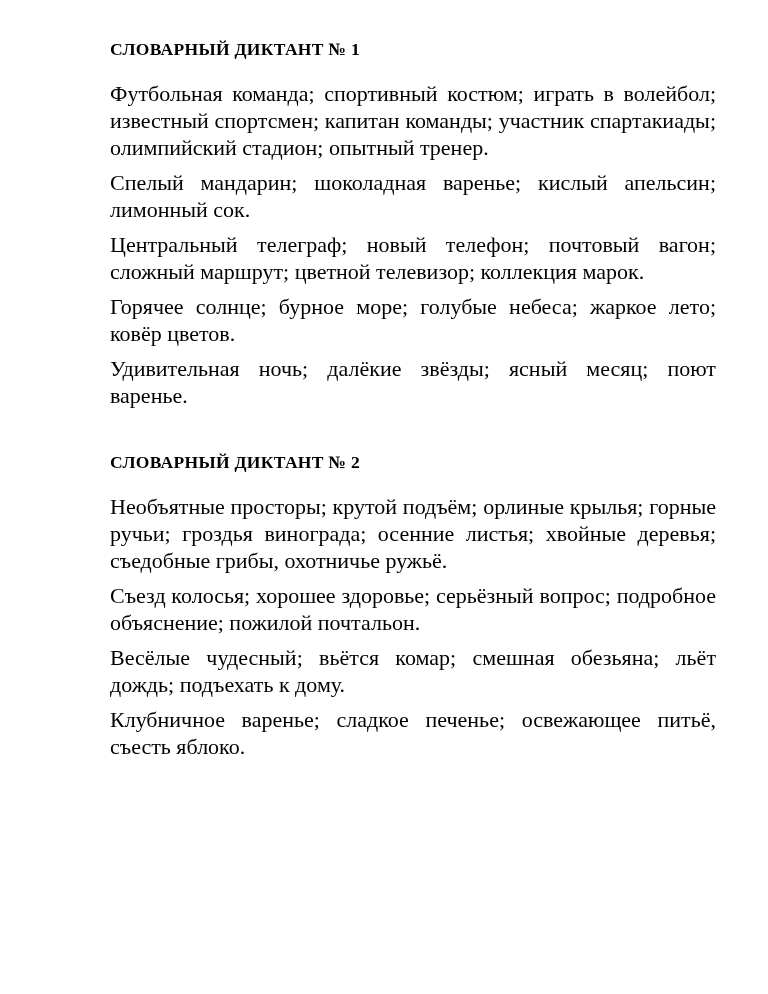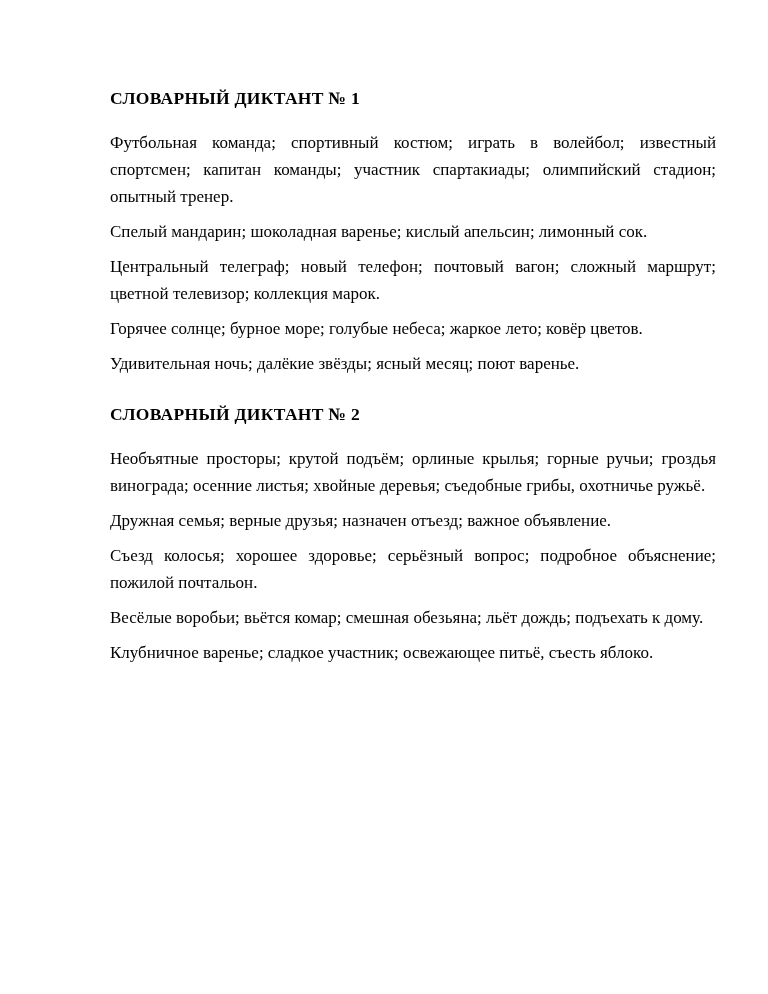--- a/index.html
+++ b/index.html
@@ -6,39 +6,39 @@
     margin: 0;
     padding: 0;
     background: #ffffff;
   }
   .page {
     position: relative;
     width: 768px;
     height: 994px;
     background: #ffffff;
     box-sizing: border-box;
-    padding: 87px 52px 0 110px;
+    padding: 38px 52px 0 110px;
     overflow: hidden;
     font-family: "Liberation Serif", "DejaVu Serif", serif;
     color: #000000;
   }
   .section-title {
     font-family: "Liberation Serif", "DejaVu Serif", serif;
     font-size: 17.5px;
     font-weight: bold;
     line-height: 22px;
     margin: 0 0 20px 0;
     letter-spacing: 0.3px;
     color: #000000;
   }
   .section-2 {
-    margin-top: 26px;
+    margin-top: 42px;
   }
   .para {
-    font-size: 17px;
+    font-size: 22px;
     line-height: 27px;
     margin: 0 0 8px 0;
     text-align: justify;
     color: #000000;
   }
 </style>
 </head>
 <body>
 
 <div class="page">
@@ -48,19 +48,18 @@
     <p class="para">Футбольная команда; спортивный костюм; играть в волейбол; известный спортсмен; капитан команды; участник спартакиады; олимпийский стадион; опытный тренер.</p>
     <p class="para">Спелый мандарин; шоколадная варенье; кислый апельсин; лимонный сок.</p>
     <p class="para">Центральный телеграф; новый телефон; почтовый вагон; сложный маршрут; цветной телевизор; коллекция марок.</p>
     <p class="para">Горячее солнце; бурное море; голубые небеса; жаркое лето; ковёр цветов.</p>
     <p class="para">Удивительная ночь; далёкие звёзды; ясный месяц; поют варенье.</p>
   </section>
 
   <section class="dictation-section section-2">
     <h2 class="section-title">СЛОВАРНЫЙ ДИКТАНТ № 2</h2>
     <p class="para">Необъятные просторы; крутой подъём; орлиные крылья; горные ручьи; гроздья винограда; осенние листья; хвойные деревья; съедобные грибы, охотничье ружьё.</p>
-    <p class="para">Дружная семья; верные друзья; назначен отъезд; важное объявление.</p>
     <p class="para">Съезд колосья; хорошее здоровье; серьёзный вопрос; подробное объяснение; пожилой почтальон.</p>
-    <p class="para">Весёлые воробьи; вьётся комар; смешная обезьяна; льёт дождь; подъехать к дому.</p>
-    <p class="para">Клубничное варенье; сладкое участник; освежающее питьё, съесть яблоко.</p>
+    <p class="para">Весёлые чудесный; вьётся комар; смешная обезьяна; льёт дождь; подъехать к дому.</p>
+    <p class="para">Клубничное варенье; сладкое печенье; освежающее питьё, съесть яблоко.</p>
   </section>
 
 </div>
 
 </body></html>

